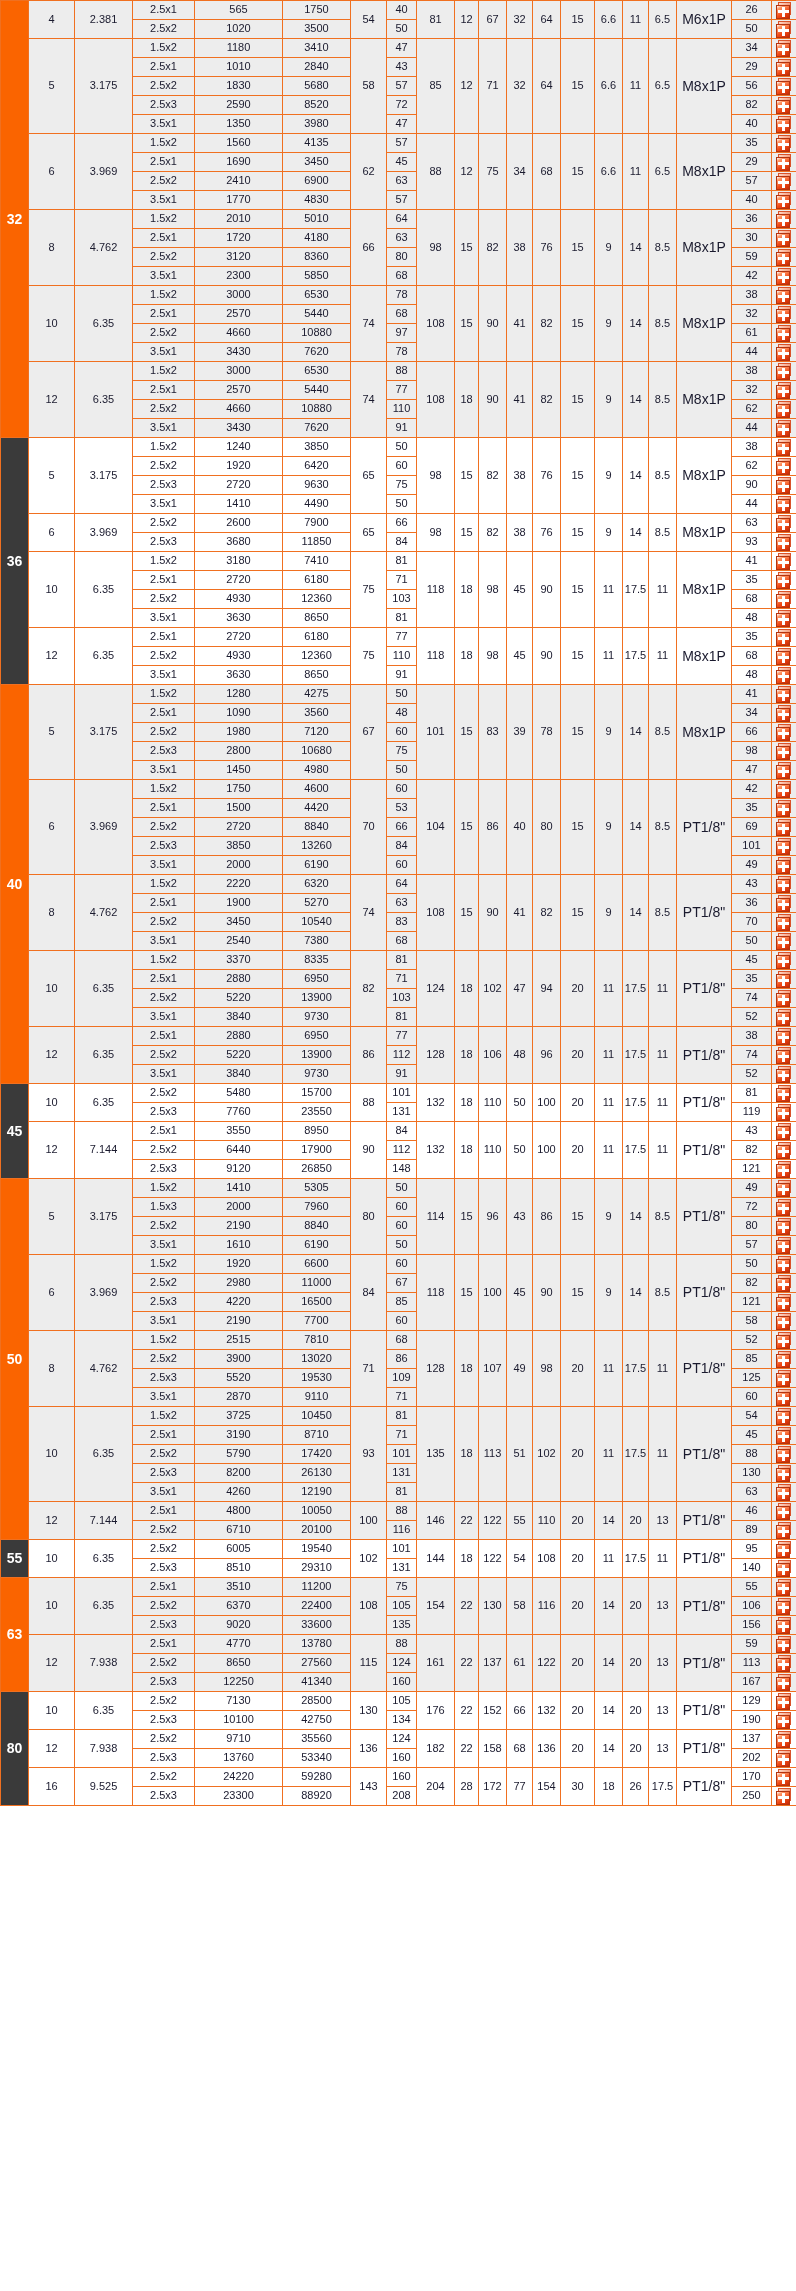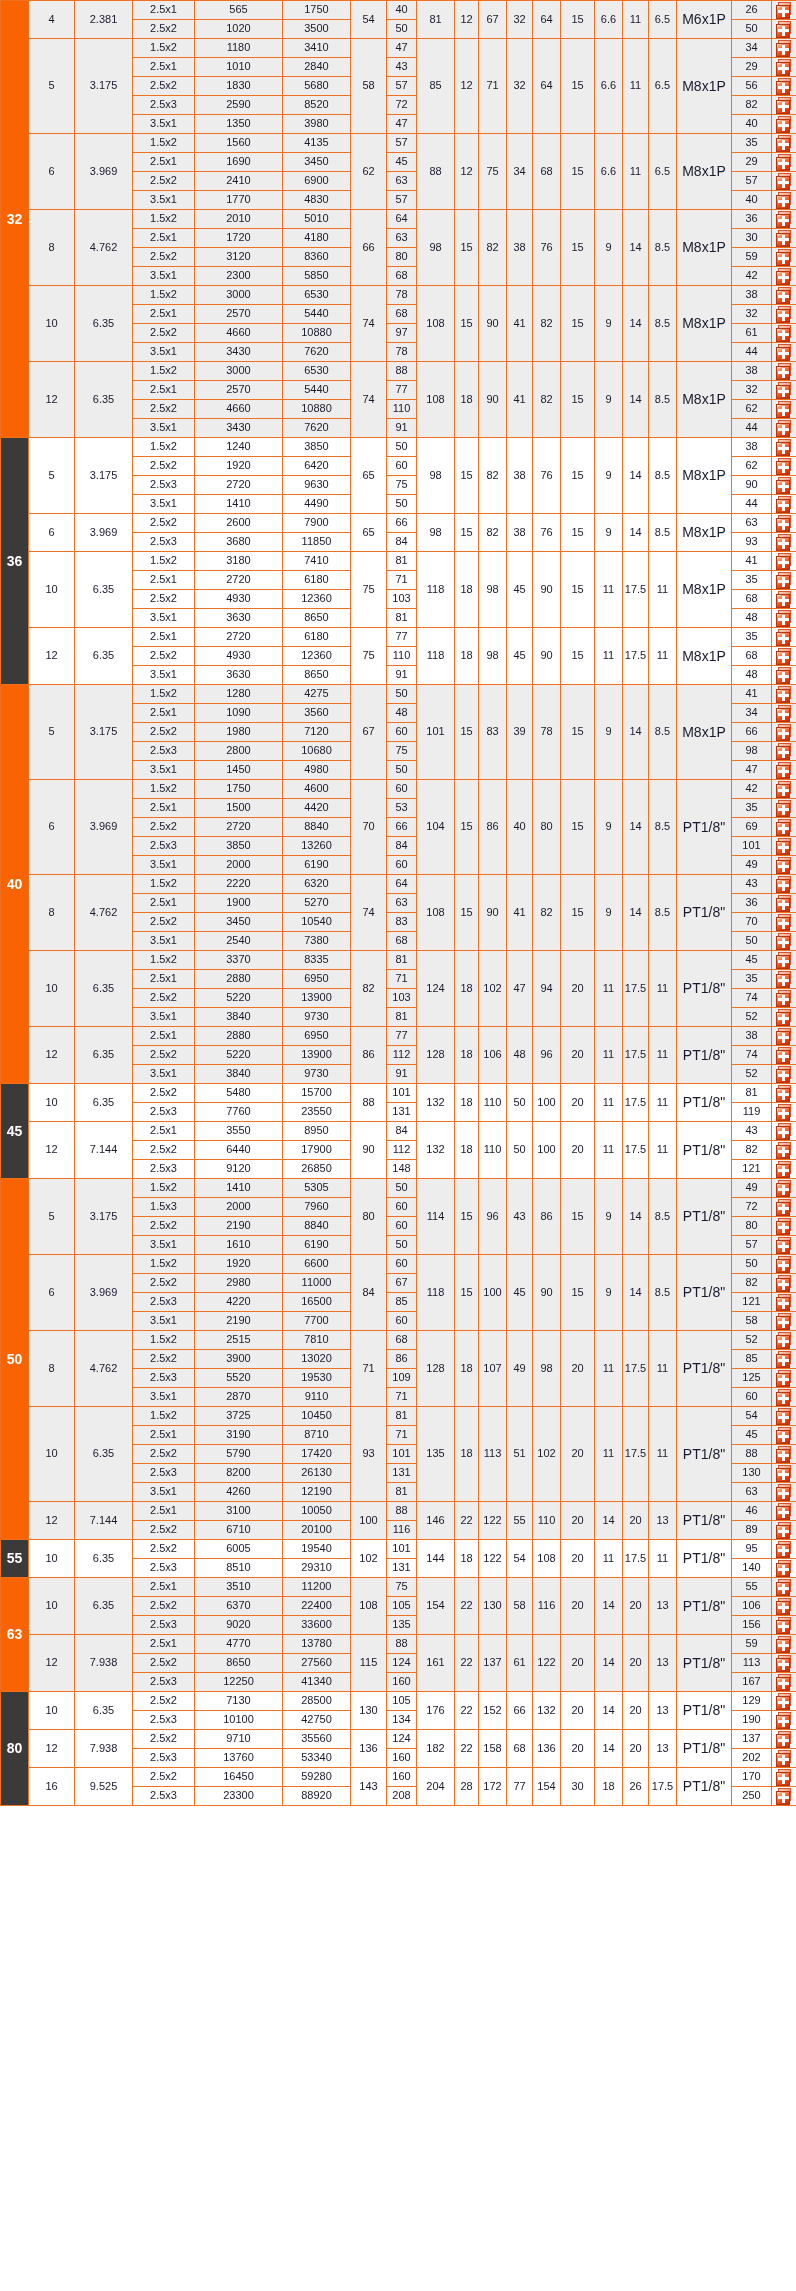--- a/index.html
+++ b/index.html
@@ -1025,21 +1025,21 @@
           <td class="num">4260</td>
           <td class="num">12190</td>
           <td class="num">81</td>
           <td class="weight">63</td>
           <td class="icon"><span class="addicon"><span class="page"></span><span class="sq"></span><span class="pv"></span><span class="ph"></span></span></td>
         </tr>
         <tr class="band-orange">
           <td class="bore" rowspan="2">12</td>
           <td class="rod" rowspan="2">7.144</td>
           <td class="stroke">2.5x1</td>
-          <td class="num">3100</td>
+          <td class="num">4800</td>
           <td class="num">10050</td>
           <td class="num" rowspan="2">100</td>
           <td class="num">88</td>
           <td class="num" rowspan="2">146</td>
           <td class="num" rowspan="2">22</td>
           <td class="num" rowspan="2">122</td>
           <td class="num" rowspan="2">55</td>
           <td class="num" rowspan="2">110</td>
           <td class="num" rowspan="2">20</td>
           <td class="num" rowspan="2">14</td>
@@ -1218,21 +1218,21 @@
           <td class="num">13760</td>
           <td class="num">53340</td>
           <td class="num">160</td>
           <td class="weight">202</td>
           <td class="icon"><span class="addicon"><span class="page"></span><span class="sq"></span><span class="pv"></span><span class="ph"></span></span></td>
         </tr>
         <tr class="band-dark">
           <td class="bore" rowspan="2">16</td>
           <td class="rod" rowspan="2">9.525</td>
           <td class="stroke">2.5x2</td>
-          <td class="num">16450</td>
+          <td class="num">24220</td>
           <td class="num">59280</td>
           <td class="num" rowspan="2">143</td>
           <td class="num">160</td>
           <td class="num" rowspan="2">204</td>
           <td class="num" rowspan="2">28</td>
           <td class="num" rowspan="2">172</td>
           <td class="num" rowspan="2">77</td>
           <td class="num" rowspan="2">154</td>
           <td class="num" rowspan="2">30</td>
           <td class="num" rowspan="2">18</td>

